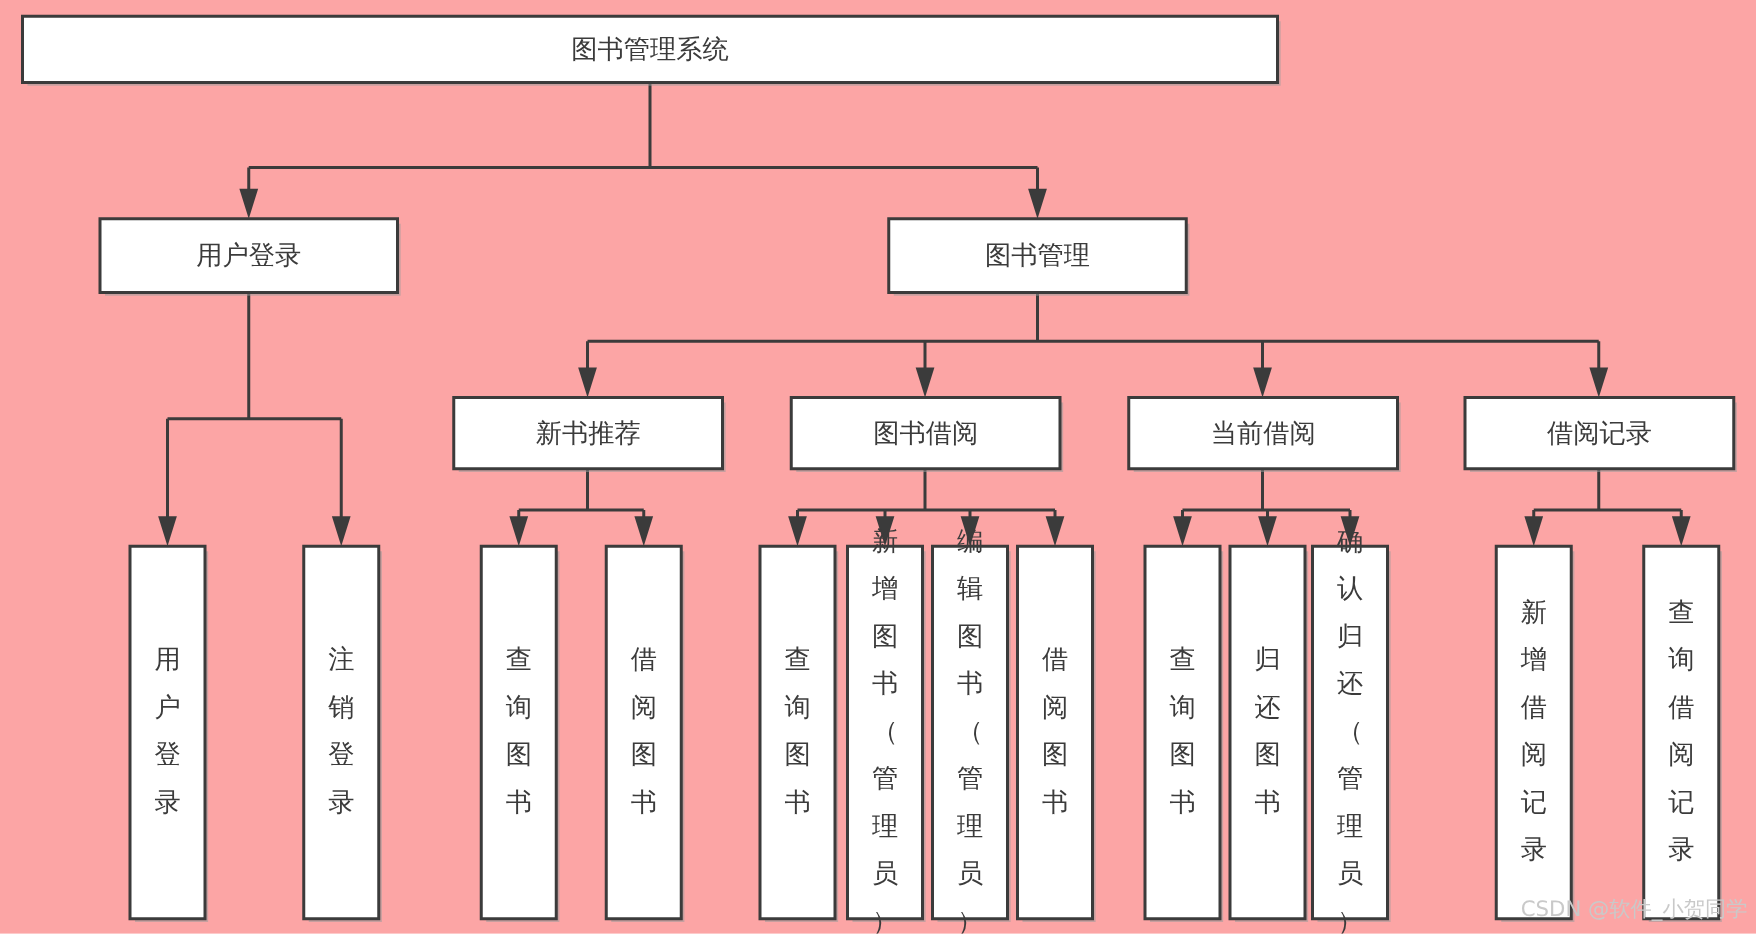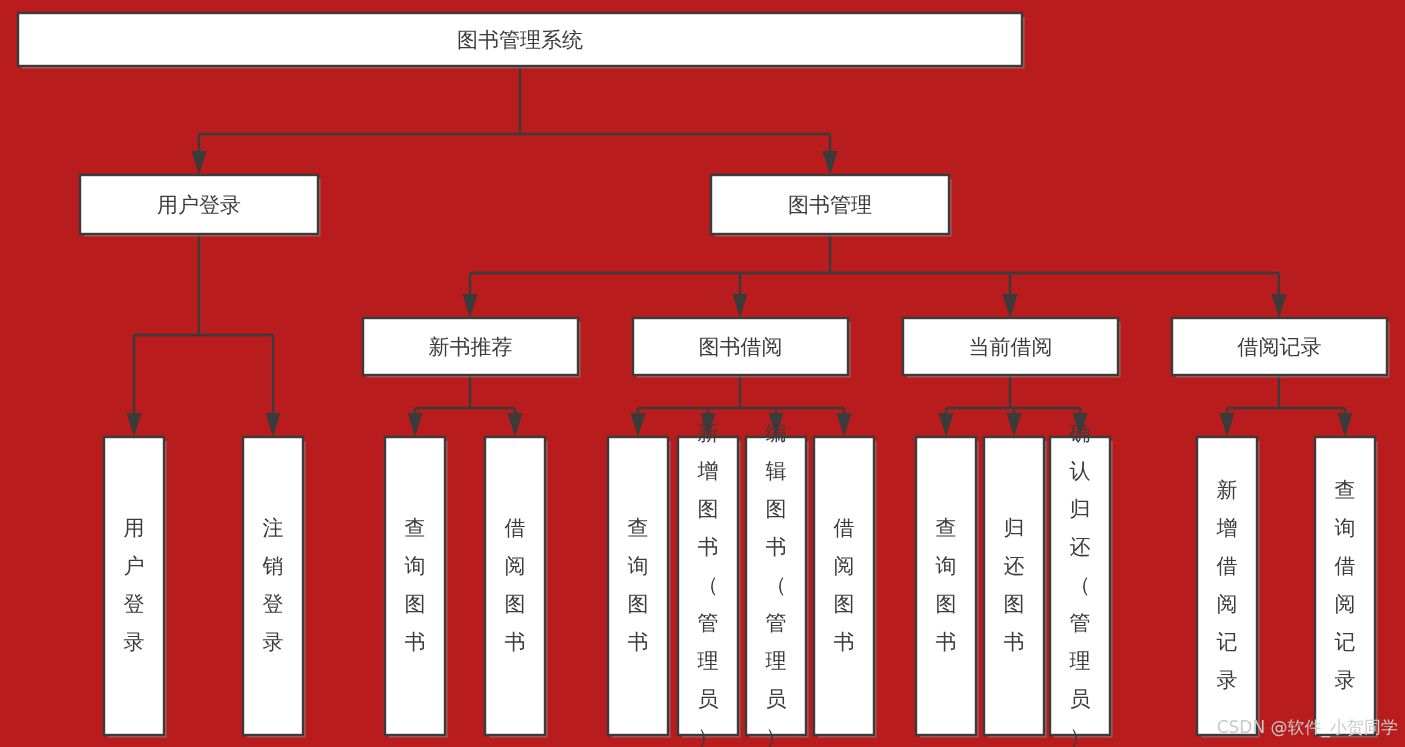--- a/index.html
+++ b/index.html
@@ -8,21 +8,21 @@
     padding: 0;
     background: #ffffff;
   }
   body {
     font-family: "DejaVu Sans", "Liberation Sans", sans-serif;
   }
   #diagram-root {
     position: relative;
     width: 1405px;
     height: 747px;
-    background: #b91c1c;
+    background: #fca5a5;
     overflow: hidden;
   }
   svg.diagram-canvas {
     position: absolute;
     left: 0;
     top: 0;
     width: 1405px;
     height: 747px;
     display: block;
   }

